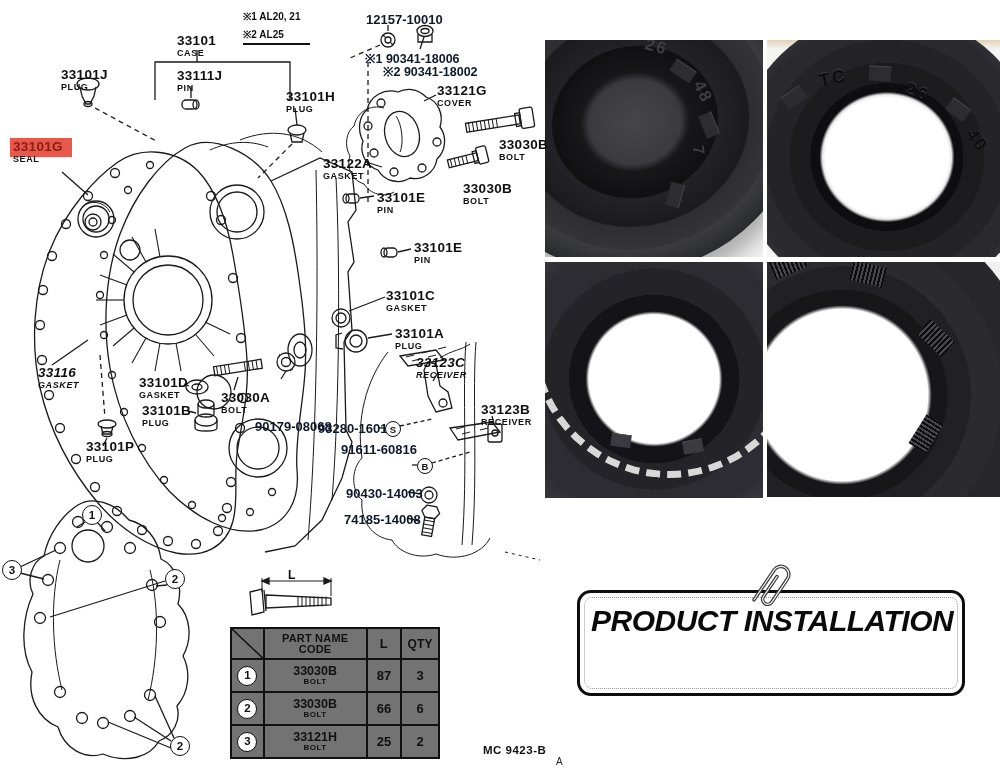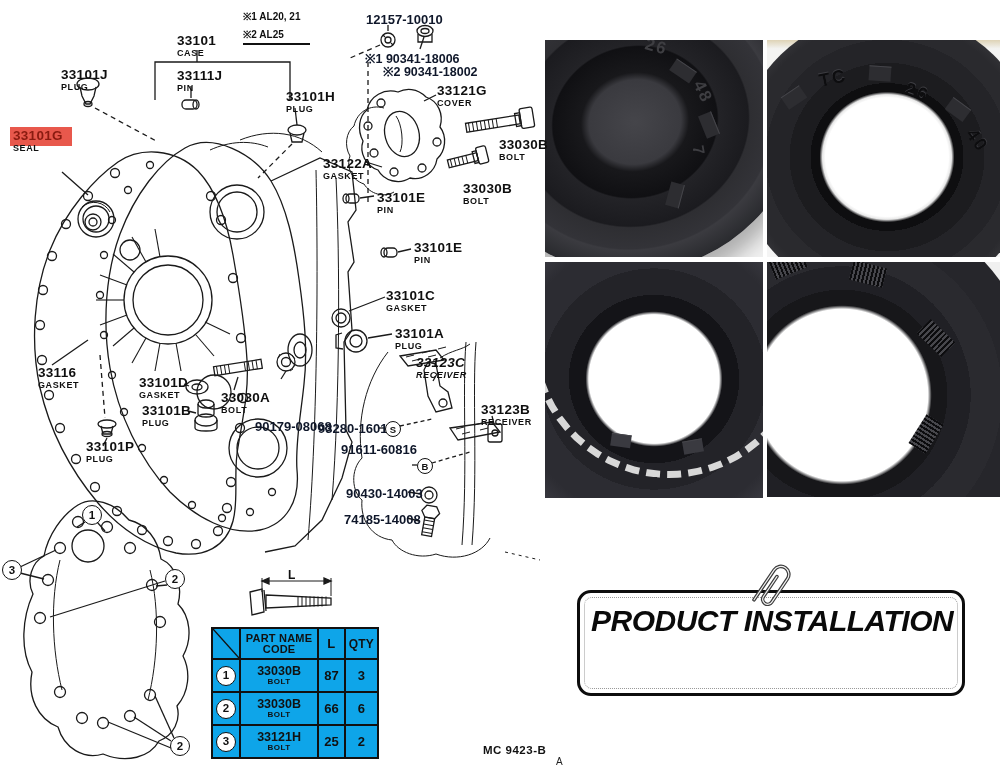--- a/index.html
+++ b/index.html
@@ -16,21 +16,21 @@
   .note.u{border-bottom:2.5px solid #111;padding-bottom:2px;padding-right:26px;}
   
   .hl::before{content:"";position:absolute;left:-3px;top:-2px;width:62px;height:19px;background:#e8584c;z-index:-1;}
   .hl .c{color:#8a1b10;}
   
   .callout{position:absolute;display:flex;align-items:center;justify-content:center;
            border:1.6px solid #111;border-radius:50%;font-weight:bold;color:#111;z-index:6;background:#fff;}
   .co-lg{width:18px;height:18px;font-size:11.5px;}
   .co-sm{width:14px;height:14px;font-size:9.5px;}
   
-  #bolt-table{position:absolute;left:211px;top:627px;width:168px;border-collapse:collapse;z-index:5;background:#0ea5e9;}
+  #bolt-table{position:absolute;left:230px;top:627px;width:210px;border-collapse:collapse;z-index:5;background:#737373;}
   #bolt-table th,#bolt-table td{border:2px solid #111;text-align:center;vertical-align:middle;padding:0;line-height:1;}
   #bolt-table th{font-size:11px;letter-spacing:.2px;height:29px;}
   #bolt-table td{height:31px;}
   #bolt-table .cell-code{font-size:12.5px;font-weight:bold;}
   #bolt-table .cell-code small{display:block;font-size:8px;letter-spacing:.5px;margin-top:1px;}
   #bolt-table .num{font-size:13px;font-weight:bold;}
   .diag-cell{position:relative;}
   .diag-cell svg{position:absolute;left:0;top:0;width:100%;height:100%;}
   
   .photo{position:absolute;overflow:hidden;z-index:2;}
@@ -401,21 +401,21 @@
       <span class="n">PLUG</span>
     </div>
   <div class="plbl" style="left:416px;top:356px;font-style:italic;">
     <span class="c">33123C</span>
       <span class="n">RECEIVER</span>
     </div>
   <div class="plbl" style="left:481px;top:403px;">
     <span class="c">33123B</span>
       <span class="n">RECEIVER</span>
     </div>
-  <div class="plbl" style="left:38px;top:366px;">
+  <div class="plbl" style="left:38px;top:366px;font-style:italic;">
     <span class="c">33116</span>
       <span class="n">GASKET</span>
     </div>
   <div class="plbl" style="left:139px;top:376px;">
     <span class="c">33101D</span>
       <span class="n">GASKET</span>
     </div>
   <div class="pnum" style="left:255px;top:379px;margin-top:40px;">90179-08068</div>
   <div class="plbl" style="left:221px;top:391px;">
     <span class="c">33030A</span>
@@ -423,21 +423,21 @@
     </div>
   <div class="plbl" style="left:142px;top:404px;">
     <span class="c">33101B</span>
       <span class="n">PLUG</span>
     </div>
   <div class="plbl" style="left:86px;top:440px;">
     <span class="c">33101P</span>
       <span class="n">PLUG</span>
     </div>
 
-  <div class="plbl hl" style="left:13px;top:129px;">
+  <div class="plbl hl" style="left:13px;top:140px;">
     <span class="c">33101G</span>
       <span class="n">SEAL</span>
     </div>
 
   <div class="pnum" style="left:318px;top:421px;">93280-16012</div>
   <div class="pnum" style="left:341px;top:442px;">91611-60816</div>
   <div class="pnum" style="left:346px;top:486px;text-align:right;">90430-14003</div>
   <div class="pnum" style="left:344px;top:512px;">74185-14008</div>
 
   <span class="callout co-sm" style="left:385px;top:421px;">S</span>

